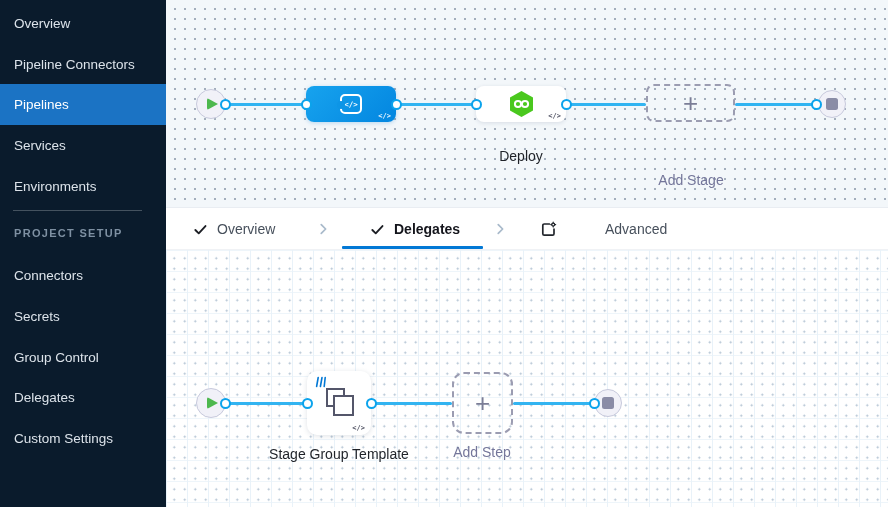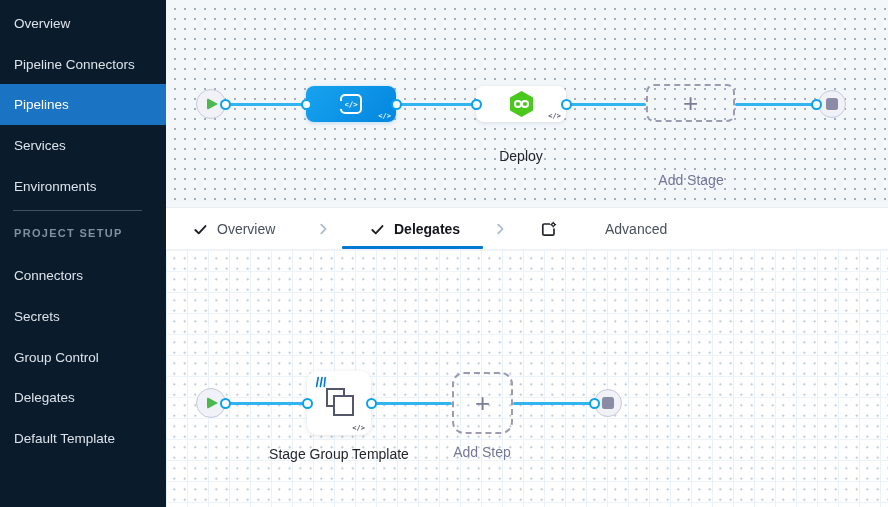--- a/index.html
+++ b/index.html
@@ -121,21 +121,21 @@
     <div class="nav-item">Pipeline Connectors</div>
     <div class="nav-item active">Pipelines</div>
     <div class="nav-item">Services</div>
     <div class="nav-item">Environments</div>
     <div class="sidebar-divider"></div>
     <div class="section-label">PROJECT SETUP</div>
     <div class="nav-item">Connectors</div>
     <div class="nav-item">Secrets</div>
     <div class="nav-item">Group Control</div>
     <div class="nav-item">Delegates</div>
-    <div class="nav-item">Default Template</div>
+    <div class="nav-item">Custom Settings</div>
   </nav>
 
   <div class="main">
 
     <div class="stage-canvas">
 
       <div class="edge" style="left:59px;  top:102.5px; width:81px;"></div>
       <div class="edge" style="left:230px; top:102.5px; width:80px;"></div>
       <div class="edge" style="left:400px; top:102.5px; width:80px;"></div>
       <div class="edge" style="left:569px; top:102.5px; width:81px;"></div>

